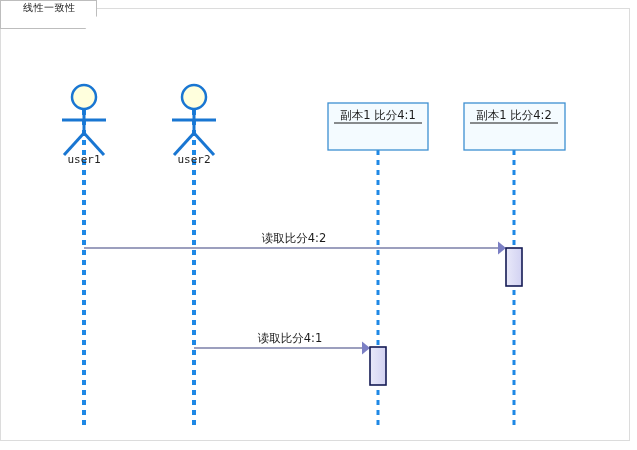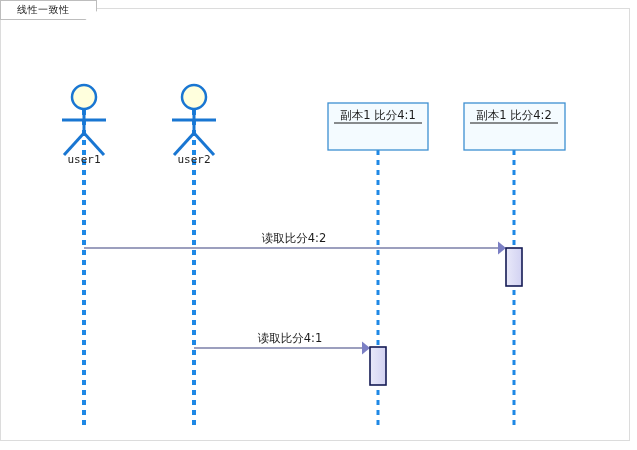--- a/index.html
+++ b/index.html
@@ -25,29 +25,28 @@
     border: 1px solid #dcdcdc;
     box-sizing: border-box;
     background: #ffffff;
   }
   
   #title-tab {
     position: absolute;
     left: 0px;
     top: 0px;
     width: 97px;
-    height: 20px;
+    height: 29px;
     background: #ffffff;
     border: 1px solid #bdbdbd;
     box-sizing: border-box;
     -webkit-clip-path: polygon(0 0, 100% 0, 100% 55%, 88% 100%, 0 100%);
     clip-path: polygon(0 0, 100% 0, 100% 55%, 88% 100%, 0 100%);
     display: flex;
-    align-items: center;
-    padding-left: 16px;
+    padding-left: 22px;
   }
   #title-tab .tab-text {
     font-family: "DejaVu Sans", sans-serif;
     font-size: 10px;
     color: #1a1a1a;
     letter-spacing: 0.5px;
     white-space: nowrap;
   }
   svg.diagram {
     position: absolute;

